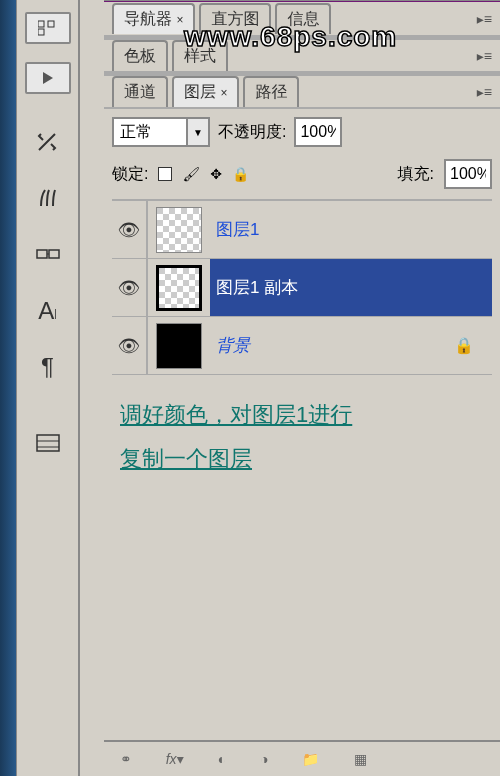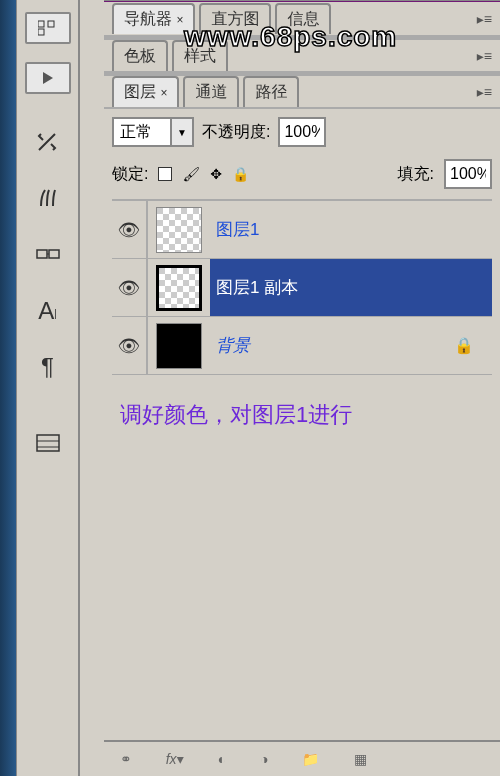--- a/index.html
+++ b/index.html
@@ -11,39 +11,39 @@
 .tool.wide { width: 46px; height: 32px; border: 2px solid #888; background: #e8e8e8; border-radius: 2px; }
 .panels { flex: 1; background: #d4d0c8; display: flex; flex-direction: column; position: relative; border-top: 1px solid #888; margin-left: 24px; }
 .watermark { position: absolute; top: 20px; left: 80px; font-size: 28px; font-weight: bold; color: #fff; -webkit-text-stroke: 1.5px #000; z-index: 10; letter-spacing: 1px; }
 .tabrow { display: flex; align-items: center; height: 36px; background: #d4d0c8; padding-left: 8px; border-top: 1px solid #701a75; border-bottom: 2px solid #aaa; position: relative; }
 .tab { padding: 4px 10px; margin-right: 4px; background: #d4d0c8; border: 2px solid #888; border-bottom: none; border-radius: 4px 4px 0 0; color: #333; font-size: 16px; }
 .tab.active { background: #e8e8e8; }
 .tabrow .icon-area { margin-left: auto; padding-right: 8px; color: #555; }
 .layerpanel { padding: 6px 8px; }
 .blendrow { display: flex; align-items: center; gap: 8px; margin-bottom: 10px; height: 34px; }
 .blend-select { display: flex; align-items: center; border: 2px solid #888; background: #fff; height: 30px; }
-.blend-select .val { padding: 2px 18px 2px 6px; font-size: 16px; }
+.blend-select .val { padding: 2px 34px 2px 6px; font-size: 16px; }
 .blend-select .arr { width: 22px; height: 26px; background: #e8e8e8; border-left: 2px solid #888; display: flex; align-items: center; justify-content: center; font-size: 10px; }
 .opac-label { font-size: 16px; color: #000; }
 .opac-input { width: 48px; height: 30px; border: 2px solid #888; background: #fff; padding: 2px 4px; font-size: 16px; }
 .lockrow { display: flex; align-items: center; gap: 10px; margin-bottom: 10px; height: 30px; font-size: 16px; }
 .lockicons { display: flex; gap: 10px; align-items: center; font-size: 14px; }
 .sqbox { width: 14px; height: 14px; border: 1px solid #333; background: #fff; display: inline-block; }
 .filllabel { margin-left: auto; }
 .layers { border-top: 2px solid #aaa; }
 .layer { display: flex; align-items: center; height: 58px; border-bottom: 1px solid #aaa; }
 .eye { width: 36px; height: 100%; display: flex; align-items: center; justify-content: center; font-size: 18px; border-right: 2px solid #aaa; color: #333; }
 .thumb { width: 46px; height: 46px; margin: 0 8px; border: 1px solid #888; background: #fff; }
 .thumb.sel { border: 3px solid #000; }
 .thumb.checker { background-image: repeating-conic-gradient(#fff 0 25%, #ccc 0 50%); background-size: 12px 12px; }
 .thumb.black { background: #000; }
 .layer-name { flex: 1; font-size: 17px; color: #1d4ed8; padding-left: 6px; height: 100%; display: flex; align-items: center; }
 .layer.sel .layer-name { background: #2a4a9a; color: #fff; }
 .lock-icon { padding: 0 18px; font-size: 16px; color: #555; }
-.instruction { padding: 18px 8px; font-size: 22px; line-height: 2; color: #6d28d9; }
+.instruction { padding: 18px 8px; font-size: 22px; line-height: 2; color: #0f766e; text-decoration: underline; }
 .footer { margin-top: auto; border-top: 2px solid #888; height: 36px; display: flex; align-items: center; padding: 0 16px; gap: 34px; color: #666; font-size: 14px; }
 .panel-top-border { border-top: 3px solid #aaa; }
 </style>
 </head>
 <body>
 
 <div class="wrap">
   <div class="leftbar"></div>
 
   <div class="toolbox">
@@ -97,22 +97,22 @@
       <div class="icon-area">▸≡</div>
     </div>
 
     <div class="tabrow panel-top-border">
       <div class="tab">色板</div>
       <div class="tab">样式</div>
       <div class="icon-area">▸≡</div>
     </div>
 
     <div class="tabrow panel-top-border">
+      <div class="tab">通道</div>
       <div class="tab active"><span>图层</span> <span style="font-size:12px">×</span></div>
-      <div class="tab">通道</div>
       <div class="tab">路径</div>
       <div class="icon-area">▸≡</div>
     </div>
 
     <div class="layerpanel">
       <div class="blendrow">
         <div class="blend-select">
           <div class="val">正常</div>
           <div class="arr">▼</div>
         </div>
@@ -146,20 +146,21 @@
         <div class="layer">
           <div class="eye">👁</div>
           <div class="thumb black"></div>
           <div class="layer-name" style="font-style:italic">背景</div>
           <div class="lock-icon">🔒</div>
         </div>
       </div>
 
       <div class="instruction">
         <div>调好颜色，对图层1进行</div>
+        <div>复制一个图层</div>
       </div>
     </div>
 
     <div class="footer">
       <span>⚭</span>
       <span><i>fx</i>▾</span>
       <span>◐</span>
       <span>◑</span>
       <span>📁</span>
       <span>▦</span>

